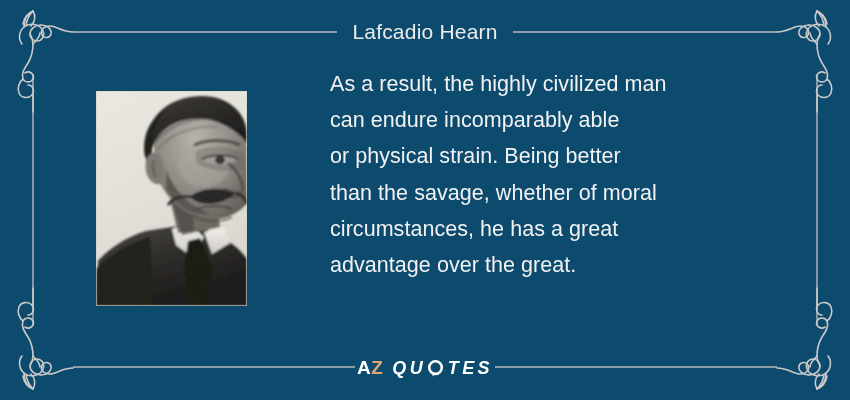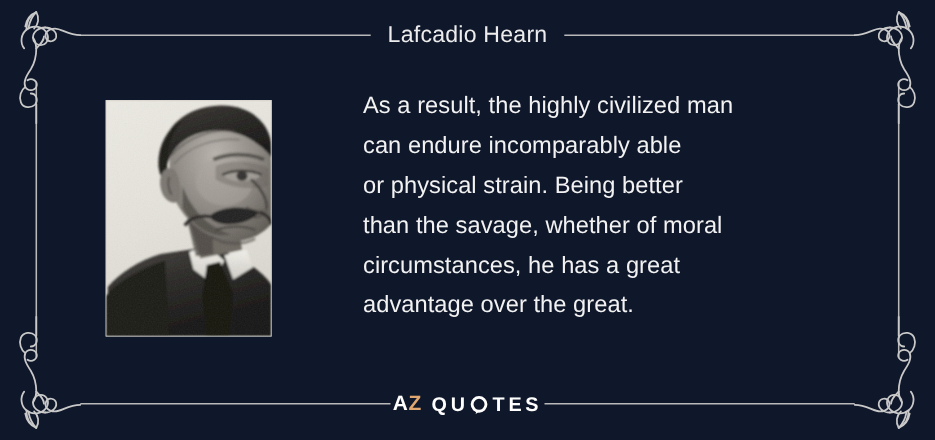--- a/index.html
+++ b/index.html
@@ -4,21 +4,21 @@
 <style>
   html, body {
     margin: 0;
     padding: 0;
     background: #000;
   }
   .card {
     position: relative;
     width: 850px;
     height: 400px;
-    background: #0f172a;
+    background: #0c4a6e;
     overflow: hidden;
     font-family: "Liberation Sans", sans-serif;
     -webkit-font-smoothing: antialiased;
   }
 
   
   .frame-svg {
     position: absolute;
     left: 0; top: 0;
     width: 850px;
@@ -65,21 +65,21 @@
     height: 215px;
     overflow: hidden;
     background: #e7e7e2;
   }
   .portrait svg { display: block; }
 
   
   .quote {
     position: absolute;
     left: 330px;
-    top: 78px;
+    top: 66px;
     width: 420px;
     color: #f2f2f2;
     font-size: 21.5px;
     line-height: 36.2px;
     letter-spacing: 0.05px;
   }
   .quote .line { display: block; white-space: nowrap; }
 
   
   .logo {
@@ -102,20 +102,21 @@
   .logo-a { color: #ffffff; }
   .logo-z { color: #e0a870; }
   .logo-quotes {
     display: flex;
     align-items: center;
     color: #ffffff;
     font-size: 18px;
     font-weight: bold;
     letter-spacing: 3.4px;
     line-height: 20px;
+    font-style: italic;
   }
   .logo-bubble {
     display: inline-block;
     width: 17px;
     height: 17px;
     margin: 0 3.6px 0 1px;
     position: relative;
     vertical-align: middle;
   }
 </style>

